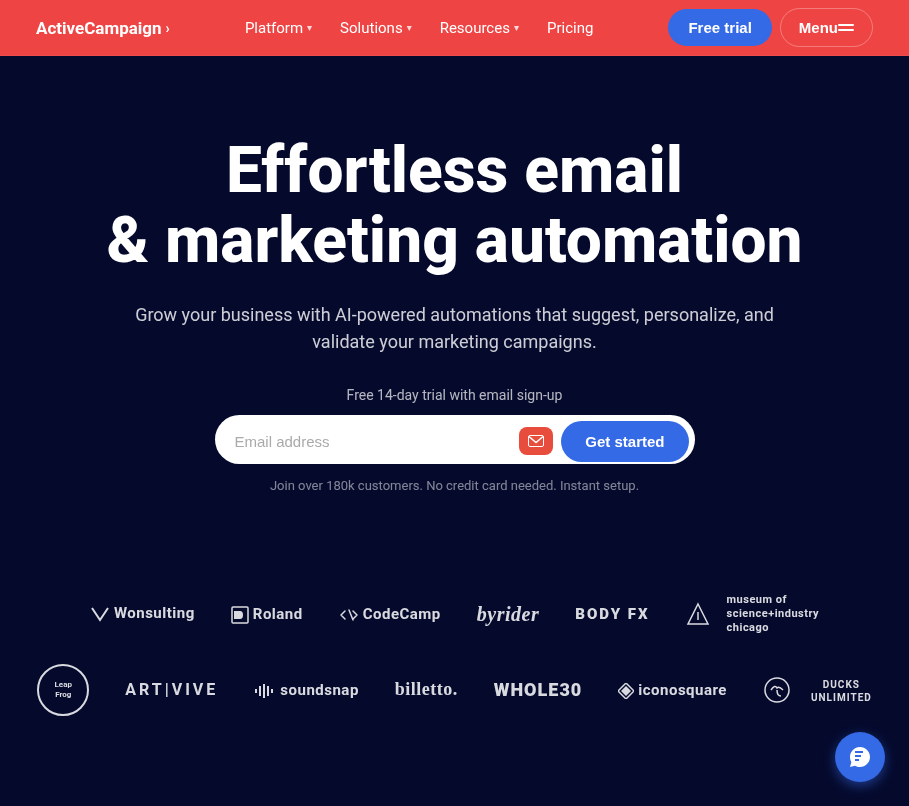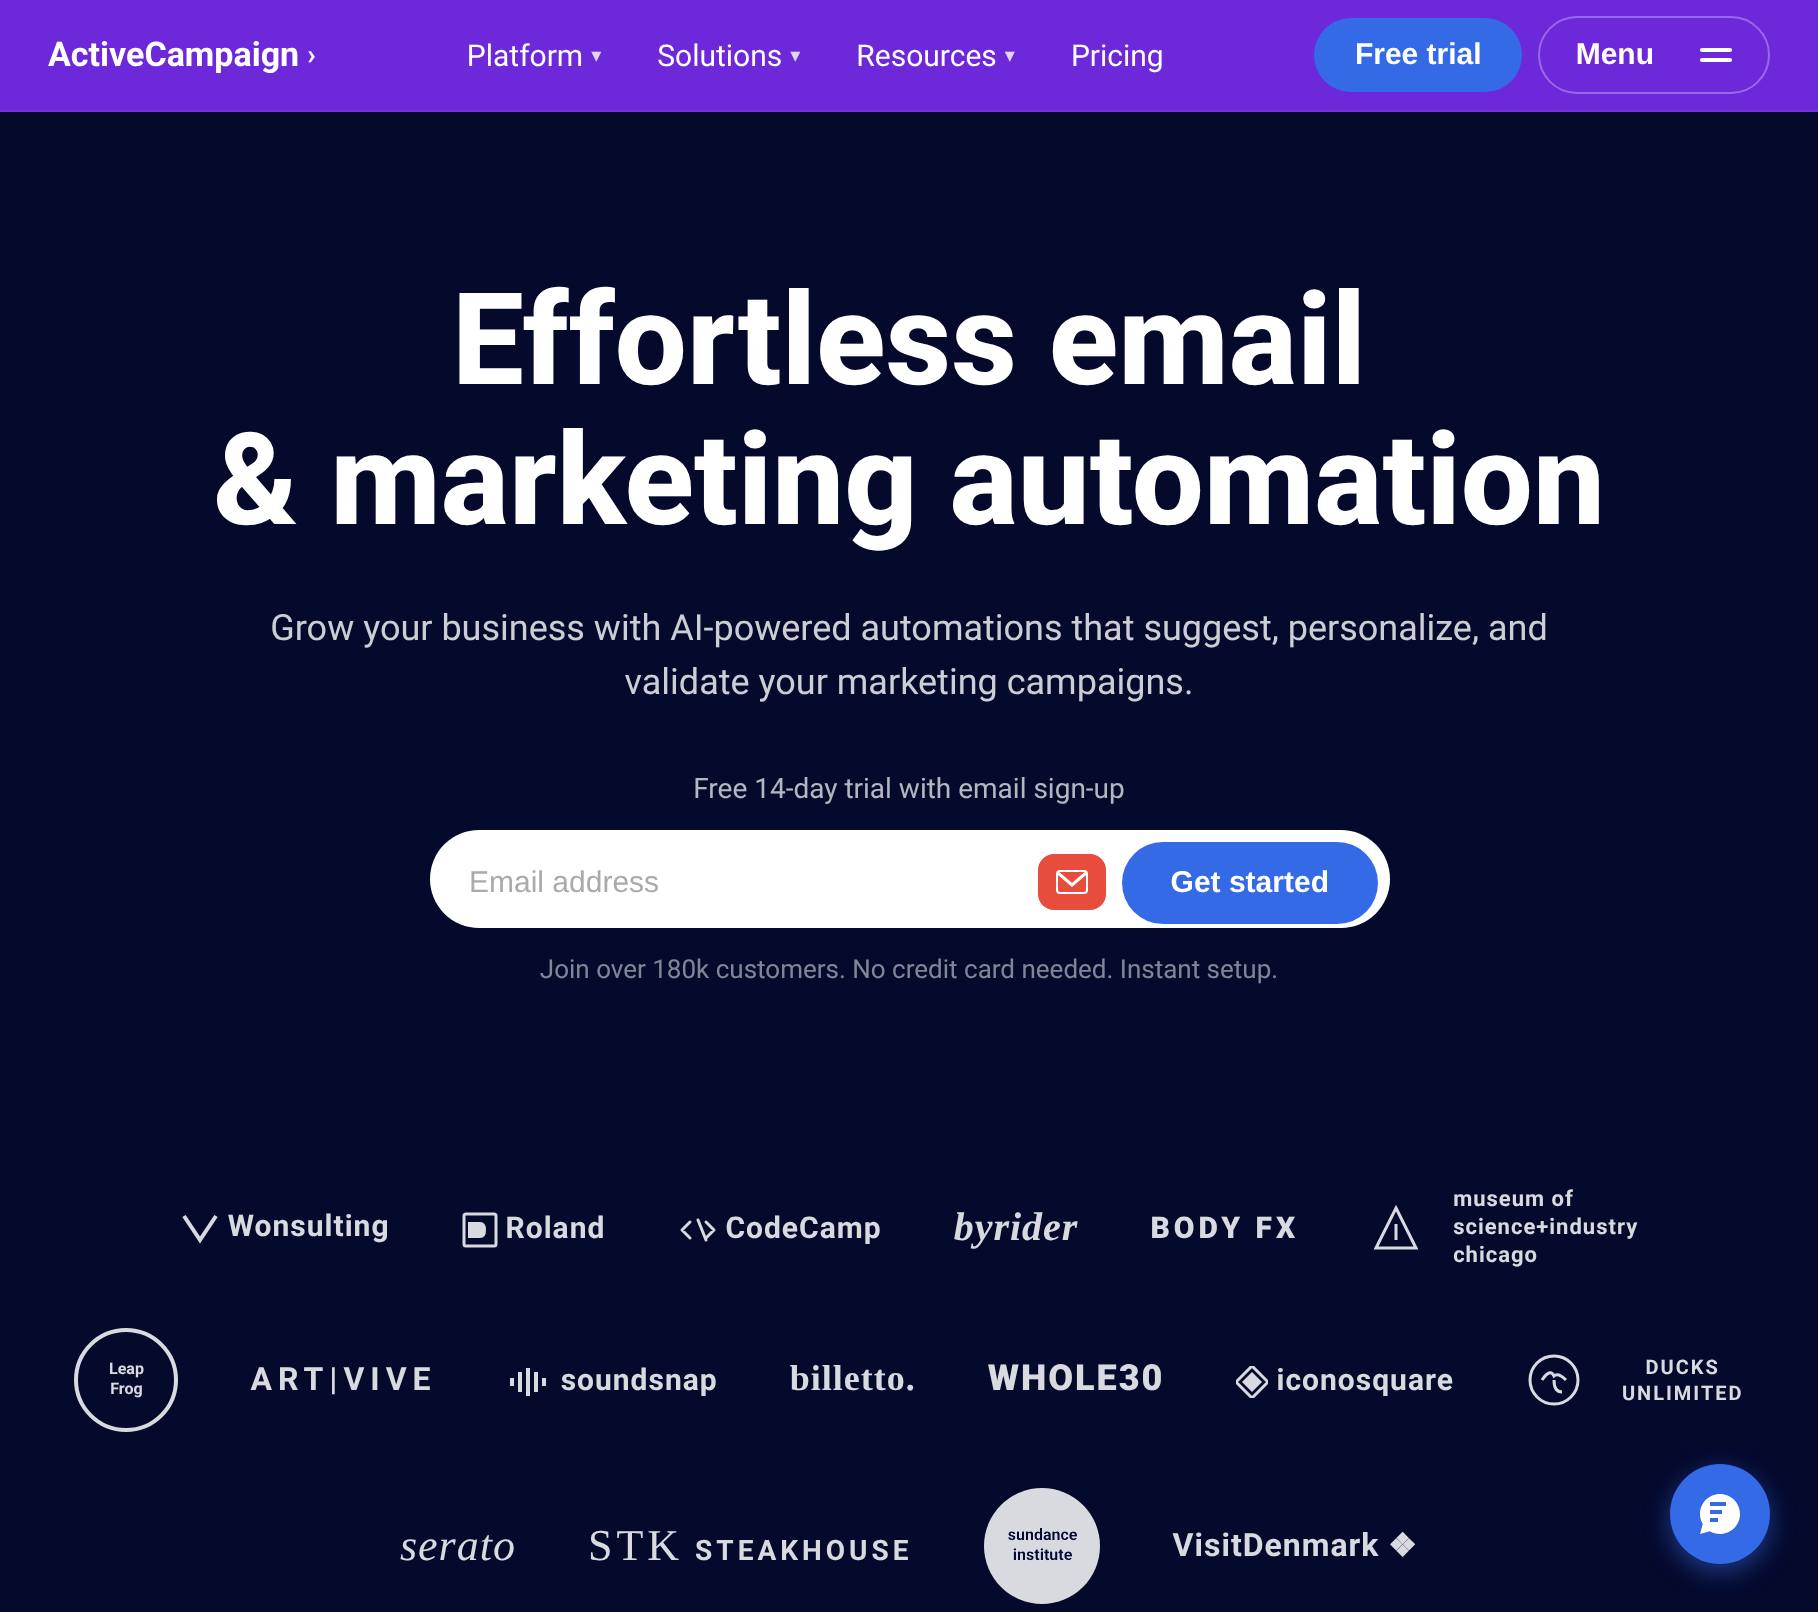--- a/index.html
+++ b/index.html
@@ -10,23 +10,23 @@
       width: 909px;
       min-height: 806px;
       overflow-x: hidden;
     }
 
     
     nav {
       display: flex;
       align-items: center;
       justify-content: space-between;
-      padding: 0 24px;
+      padding: 0 36px;
       height: 56px;
-      background-color: #6d28d9;
+      background-color: #ef4444;
       border-bottom: 1px solid rgba(255,255,255,0.05);
     }
     .nav-logo {
       display: flex;
       align-items: center;
       gap: 4px;
       font-size: 17px;
       font-weight: 700;
       color: #ffffff;
       cursor: pointer;
@@ -73,21 +73,21 @@
       background: transparent;
       color: #fff;
       border: 1px solid rgba(255,255,255,0.3);
       border-radius: 50px;
       padding: 10px 18px;
       font-size: 15px;
       font-weight: 600;
       cursor: pointer;
       display: flex;
       align-items: center;
-      gap: 23px;
+      gap: 0;
     }
     .menu-lines {
       display: flex;
       flex-direction: column;
       gap: 3px;
     }
     .menu-lines span {
       display: block;
       width: 16px;
       height: 2px;
@@ -375,35 +375,19 @@
         <svg width="28" height="28" viewBox="0 0 28 28" style="flex-shrink:0">
             <circle cx="14" cy="14" r="12" fill="none" stroke="white" stroke-width="1.5"></circle>
             <path d="M8 14 Q12 8 14 12 Q16 10 20 14" stroke="white" stroke-width="1.5" fill="none"></path>
             <path d="M14 14 Q14 20 18 20" stroke="white" stroke-width="1.5" fill="none"></path>
           </svg>
         <span style="font-size:10px;line-height:1.3;font-weight:700;letter-spacing:1px;">DUCKS<br>UNLIMITED</span>
       </span>
     </div>
   </div>
 
-  <div class="logos-row">
-    <div class="logo-item">
-      <span class="logo-text" style="font-family:Georgia,serif;font-size:22px;font-style:italic;font-weight:400;">serato</span>
-    </div>
-    <div class="logo-item">
-      <span class="logo-text" style="letter-spacing:2px;font-size:14px;">
-        <span style="font-size:22px;font-weight:300;margin-right:6px;font-family:Georgia,serif;">STK</span>STEAKHOUSE
-      </span>
-    </div>
-    <div class="logo-item">
-      <div class="circle-logo" style="width:58px;height:58px;background:#fff;color:#050a2d;font-size:8px;font-weight:700;border:none;">sundance<br>institute</div>
-    </div>
-    <div class="logo-item">
-      <span class="logo-text" style="font-size:16px;">VisitDenmark ❖</span>
-    </div>
-  </div>
 </section>
 
 <div class="chat-btn">
   <svg viewBox="0 0 24 24" fill="white">
     <path d="M12 2C6.48 2 2 6.48 2 12c0 1.85.5 3.58 1.37 5.06L2 22l4.94-1.37C8.42 21.5 10.15 22 12 22c5.52 0 10-4.48 10-10S17.52 2 12 2zm-1 14H7v-2h4v2zm2-4H7v-2h6v2zm2-4H7V6h8v2z"></path>
   </svg>
 </div>
 
 </body></html>

